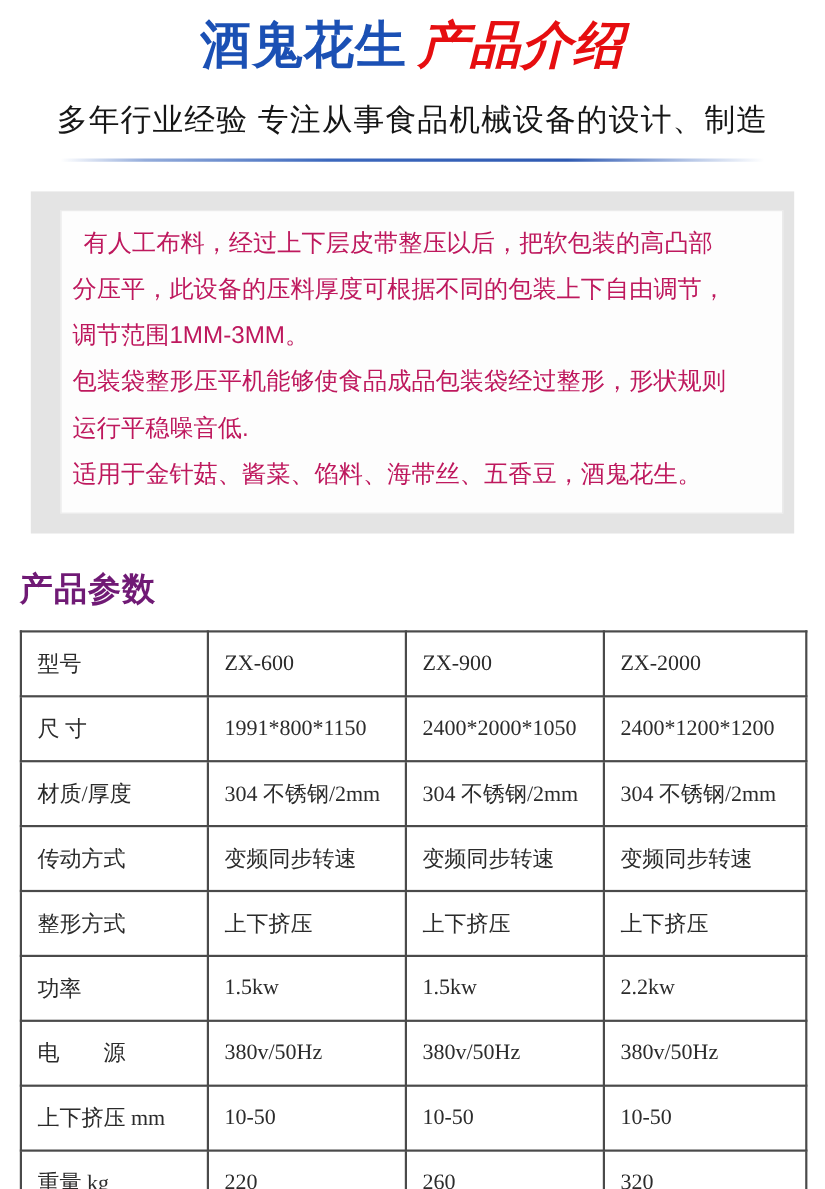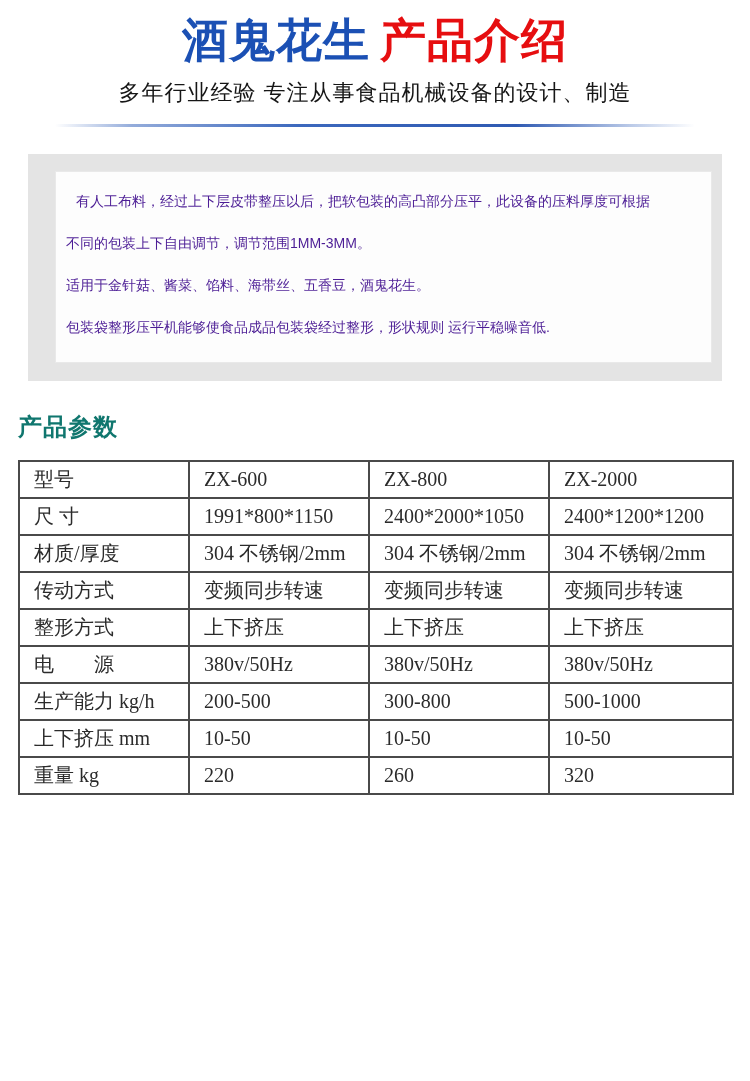--- a/index.html
+++ b/index.html
@@ -15,24 +15,24 @@
   
   .header { padding-top: 12px; text-align: center; }
   .page-title {
     font-size: 46px;
     font-weight: 900;
     letter-spacing: 1px;
     line-height: 56px;
     white-space: nowrap;
   }
   .title-blue { color: #1b50b4; }
-  .title-red  { color: #e60e10; margin-left: 10px; }
+  .title-red  { color: #e60e10; margin-left: 10px; font-style: italic; }
   .subtitle {
-    margin-top: 10px;
-    font-size: 22px;
+    margin-top: 22px;
+    font-size: 28px;
     color: #161616;
     letter-spacing: 1px;
   }
   .divider {
     height: 3px;
     width: 640px;
     margin: 16px auto 0 auto;
     border-radius: 2px;
     background: linear-gradient(to right,
       rgba(60,104,189,0) 0%,
@@ -48,51 +48,51 @@
     margin: 27px 28px 0 28px;   
     background: #e4e4e4;
     padding: 17px 10px 18px 27px;
   }
   .intro-inner {
     background: #fdfdfd;
     border: 1px solid #e9e9e9;
     padding: 8px 10px 14px 10px;
   }
   .intro-text {
-    font-size: 14px;
+    font-size: 22px;
     line-height: 42px;
-    color: #4c1d95;
+    color: #be185d;
     width: 596px;
     letter-spacing: 0;
   }
   .intro-text p { margin: 0; }
   .intro-text p.indent { text-indent: 10px; }
 
   
   .section-title {
     margin: 30px 16px 0 18px;
-    font-size: 24px;
+    font-size: 30px;
     font-weight: bold;
-    color: #0f766e;
+    color: #701a75;
     letter-spacing: 1px;
   }
 
   
   table.spec-table {
     margin: 17px 0 0 18px;
     width: 714px;
     border-collapse: collapse;
     table-layout: fixed;
     font-family: "Liberation Serif", "DejaVu Serif", serif;
     font-size: 20px;
     color: #2b2b2b;
   }
   table.spec-table td {
     border: 2px solid #4a4a4a;
-    height: 37px;
+    height: 59px;
     padding: 0 6px 0 14px;
     vertical-align: middle;
     overflow: hidden;
     white-space: nowrap;
   }
   table.spec-table col.c0 { width: 170px; }
   table.spec-table col.c1 { width: 180px; }
   table.spec-table col.c2 { width: 180px; }
   table.spec-table col.c3 { width: 184px; }
 
@@ -106,40 +106,40 @@
     <span class="title-blue">酒鬼花生</span><span class="title-red">产品介绍</span>
   </div>
   <div class="subtitle">多年行业经验 专注从事食品机械设备的设计、制造</div>
   <div class="divider"></div>
 </div>
 
 <div class="intro-panel">
   <div class="intro-inner">
     <div class="intro-text">
       <p class="indent">有人工布料，经过上下层皮带整压以后，把软包装的高凸部分压平，此设备的压料厚度可根据不同的包装上下自由调节，调节范围1MM-3MM。</p>
+      <p>包装袋整形压平机能够使食品成品包装袋经过整形，形状规则 运行平稳噪音低.</p>
       <p>适用于金针菇、酱菜、馅料、海带丝、五香豆，酒鬼花生。</p>
-      <p>包装袋整形压平机能够使食品成品包装袋经过整形，形状规则 运行平稳噪音低.</p>
     </div>
   </div>
 </div>
 
 <div class="section-title">产品参数</div>
 
 <table class="spec-table">
   <colgroup>
       <col class="c0">
       <col class="c1">
       <col class="c2">
       <col class="c3">
     </colgroup>
   <tbody>
     <tr>
       <td>型号</td>
       <td>ZX-600</td>
-      <td>ZX-800</td>
+      <td>ZX-900</td>
       <td>ZX-2000</td>
     </tr>
     <tr>
       <td>尺 寸</td>
       <td>1991*800*1150</td>
       <td>2400*2000*1050</td>
       <td>2400*1200*1200</td>
     </tr>
     <tr>
       <td>材质/厚度</td>
@@ -153,30 +153,30 @@
       <td>变频同步转速</td>
       <td>变频同步转速</td>
     </tr>
     <tr>
       <td>整形方式</td>
       <td>上下挤压</td>
       <td>上下挤压</td>
       <td>上下挤压</td>
     </tr>
     <tr>
+      <td>功率</td>
+      <td>1.5kw</td>
+      <td>1.5kw</td>
+      <td>2.2kw</td>
+    </tr>
+    <tr>
       <td>电　　源</td>
       <td>380v/50Hz</td>
       <td>380v/50Hz</td>
       <td>380v/50Hz</td>
-    </tr>
-    <tr>
-      <td>生产能力 kg/h</td>
-      <td>200-500</td>
-      <td>300-800</td>
-      <td>500-1000</td>
     </tr>
     <tr>
       <td>上下挤压 mm</td>
       <td>10-50</td>
       <td>10-50</td>
       <td>10-50</td>
     </tr>
     <tr>
       <td>重量 kg</td>
       <td>220</td>

